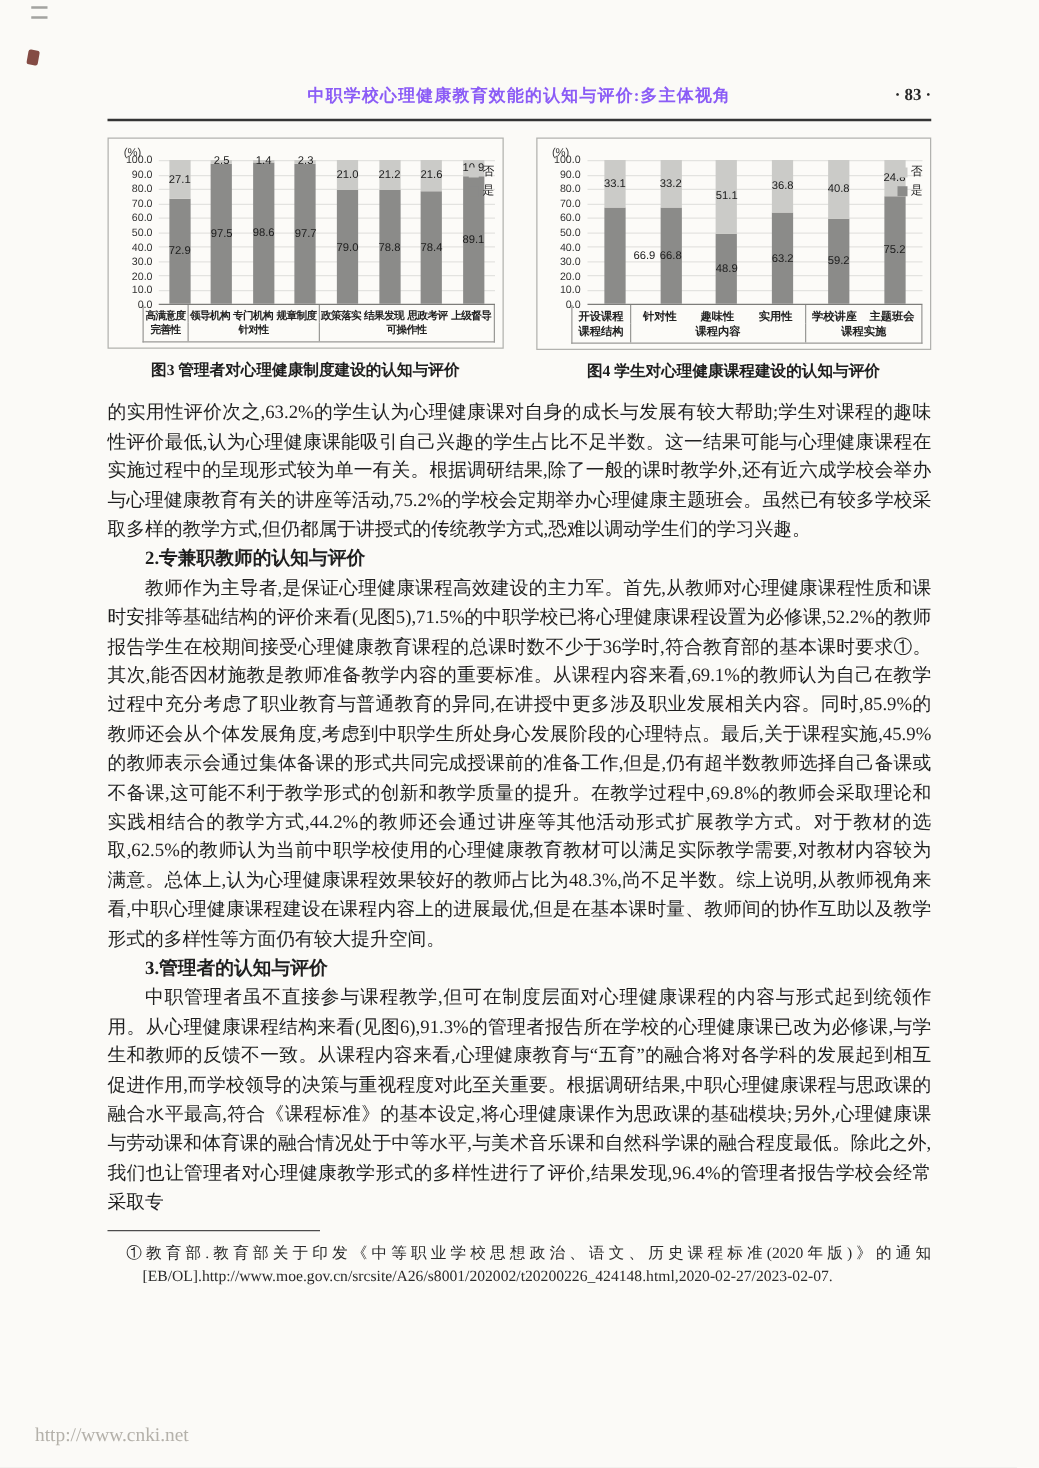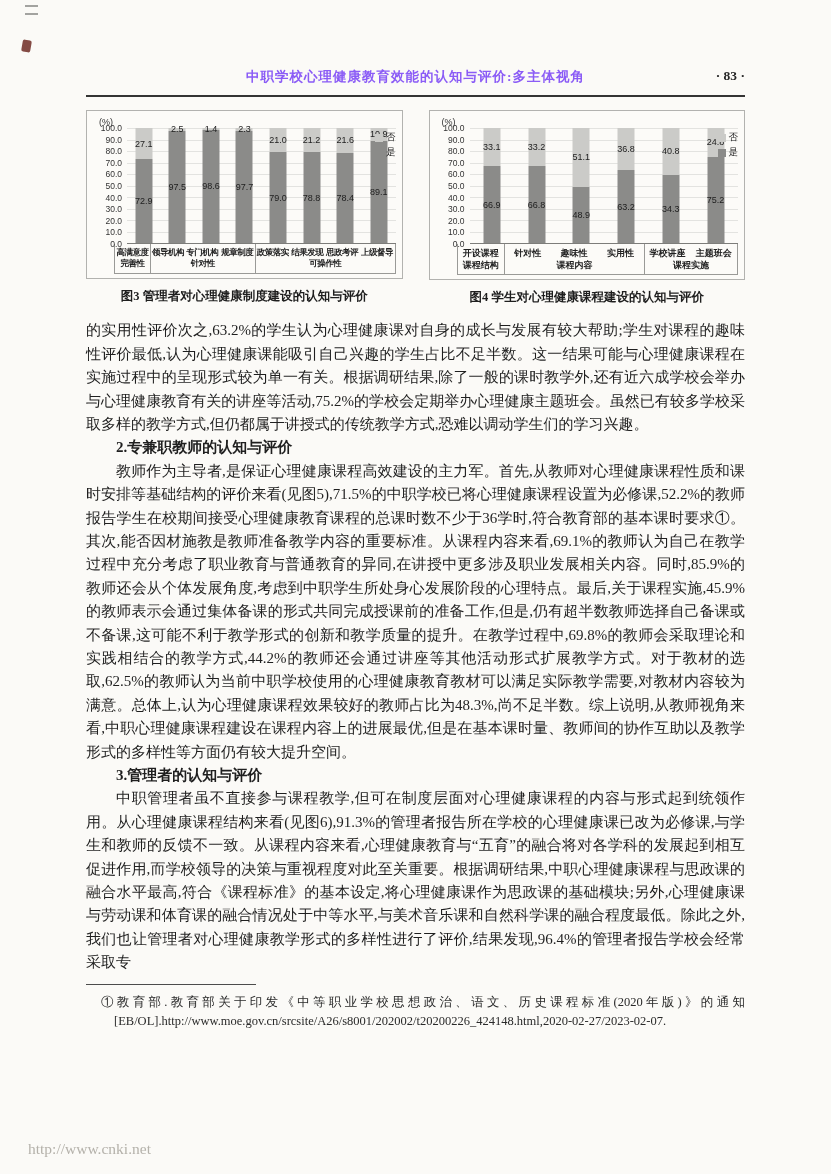--- a/index.html
+++ b/index.html
@@ -241,21 +241,21 @@
                 <div class="gridline" style="top: 60%;"></div>
                 <div class="gridline" style="top: 70%;"></div>
                 <div class="gridline" style="top: 80%;"></div>
                 <div class="gridline" style="top: 90%;"></div>
                 <div class="bars" style="grid-template-columns: repeat(6, 1fr);">
                   <div class="bar-cell">
                     <div class="bar">
                       <div class="seg" style="bottom: 0px; height: 66.9%; background: rgb(139, 139, 137);"></div>
                       <div class="seg" style="bottom: 66.9%; height: 33.1%; background: rgb(203, 203, 200);"></div>
                     </div>
-                    <span class="val" style="bottom: 33.45%;">66.9</span>
+                    <span class="val" style="bottom: 33.45%; text-align: right;">66.9</span>
                     <span class="val" style="bottom: 83.45%;">33.1</span>
                   </div>
                   <div class="bar-cell">
                     <div class="bar">
                       <div class="seg" style="bottom: 0px; height: 66.8%; background: rgb(139, 139, 137);"></div>
                       <div class="seg" style="bottom: 66.8%; height: 33.2%; background: rgb(203, 203, 200);"></div>
                     </div>
                     <span class="val" style="bottom: 33.4%;">66.8</span>
                     <span class="val" style="bottom: 83.4%;">33.2</span>
                   </div>
@@ -273,21 +273,21 @@
                       <div class="seg" style="bottom: 63.2%; height: 36.8%; background: rgb(203, 203, 200);"></div>
                     </div>
                     <span class="val" style="bottom: 31.6%; margin-top: 37px;">63.2</span>
                     <span class="val" style="bottom: 81.6%;">36.8</span>
                   </div>
                   <div class="bar-cell">
                     <div class="bar">
                       <div class="seg" style="bottom: 0px; height: 59.2%; background: rgb(139, 139, 137);"></div>
                       <div class="seg" style="bottom: 59.2%; height: 40.8%; background: rgb(203, 203, 200);"></div>
                     </div>
-                    <span class="val" style="bottom: 29.6%;">34.3</span>
+                    <span class="val" style="bottom: 29.6%;">59.2</span>
                     <span class="val" style="bottom: 79.6%;">40.8</span>
                   </div>
                   <div class="bar-cell">
                     <div class="bar">
                       <div class="seg" style="bottom: 0px; height: 75.2%; background: rgb(139, 139, 137);"></div>
                       <div class="seg" style="bottom: 75.2%; height: 24.8%; background: rgb(203, 203, 200);"></div>
                     </div>
                     <span class="val" style="bottom: 37.6%;">75.2</span>
                     <span class="val" style="bottom: 87.6%;">24.8</span>
                   </div>

